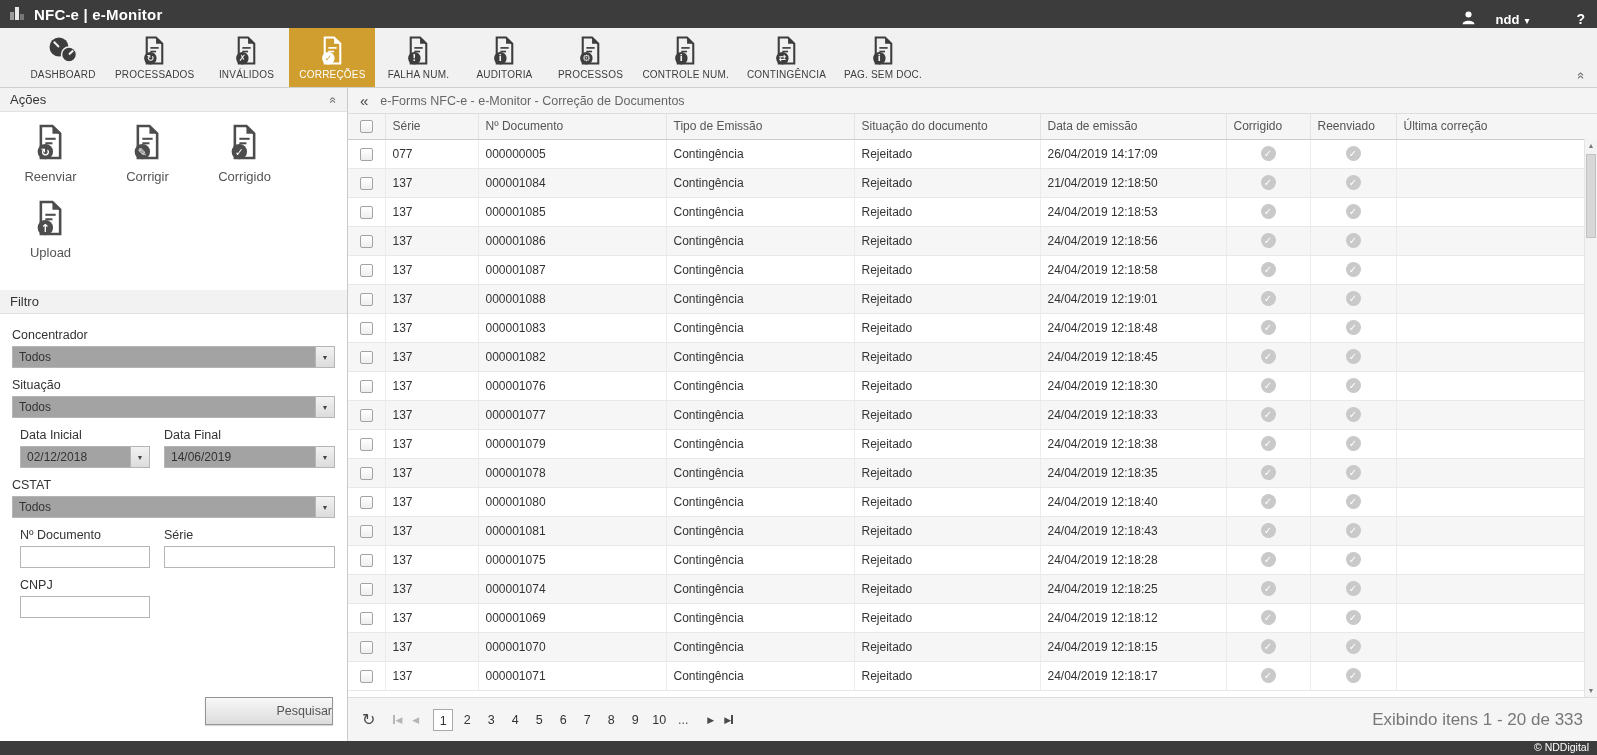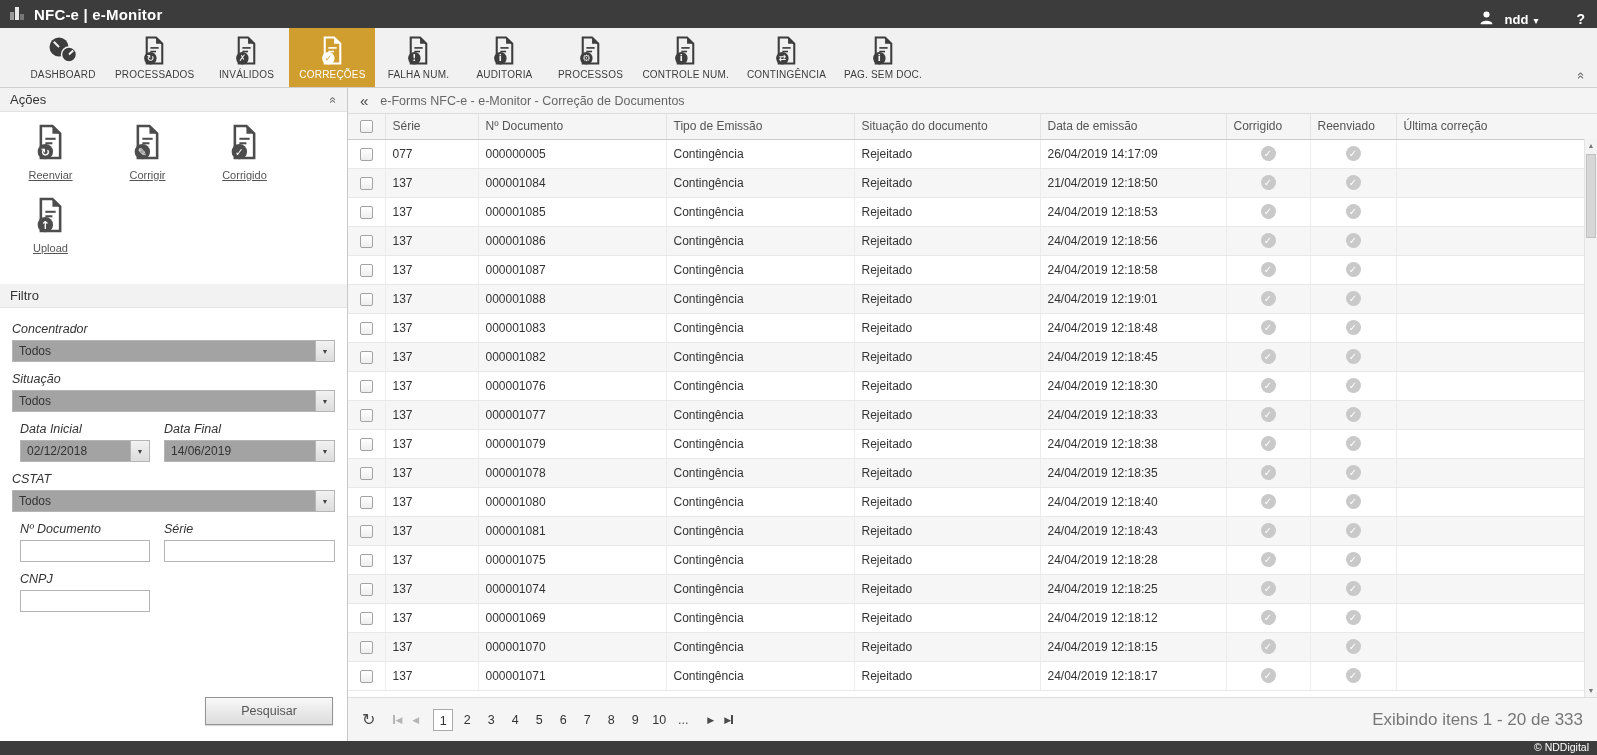--- a/index.html
+++ b/index.html
@@ -4,21 +4,21 @@
 <style>
   * { box-sizing: border-box; margin: 0; padding: 0; }
   html, body { width: 1597px; height: 755px; overflow: hidden; }
   body { font-family: "Liberation Sans", "DejaVu Sans", sans-serif; background: #fff; }
   .app { width: 1597px; height: 755px; display: flex; flex-direction: column; }
 
   
   .topbar { height: 28px; background: #3c3c3c; color: #fff; display: flex; align-items: center; justify-content: space-between; padding: 0 12px 0 10px; flex-shrink: 0; }
   .topbar-left { display: flex; align-items: center; gap: 8px; }
   .app-title { font-size: 15px; font-weight: bold; letter-spacing: .2px; }
-  .topbar-right { display: flex; align-items: center; gap: 10px; font-size: 13px; margin-top: 10px; }
+  .topbar-right { display: flex; align-items: center; gap: 19px; font-size: 13px; margin-top: 10px; }
   .user-menu { display: flex; align-items: center; gap: 5px; cursor: pointer; font-weight: bold; }
   .caret { font-size: 10px; position: relative; top: 1px; }
   .help-btn { font-size: 14px; font-weight: bold; margin-left: 28px; cursor: pointer; }
 
   
   .ribbon { height: 60px; background: #f1f1f1; border-bottom: 1px solid #cfcfcf; display: flex; padding-left: 20px; position: relative; flex-shrink: 0; }
   .tabs { display: flex; height: 100%; }
   .tab { min-width: 86px; padding: 6px 9px 4px; display: flex; flex-direction: column; align-items: center; justify-content: flex-start; gap: 3px; color: #3d3d3d; cursor: pointer; }
   .tab.active { background: #d09e2e; color: #fff; }
   .tab-icon { height: 32px; display: flex; align-items: center; }
@@ -32,32 +32,32 @@
   
   .main { flex: 1; display: flex; min-height: 0; }
   .sidebar { width: 348px; flex-shrink: 0; background: #fff; border-right: 1px solid #c9c9c9; position: relative; display: flex; flex-direction: column; }
   .content { flex: 1; min-width: 0; display: flex; flex-direction: column; background: #fff; }
 
   
   .panel-header { height: 24px; background: #f2f2f2; border-bottom: 1px solid #e2e2e2; display: flex; align-items: center; justify-content: space-between; padding: 0 10px; font-size: 13px; color: #333; flex-shrink: 0; }
   .chev-up { display: inline-block; transform: rotate(90deg); color: #666; font-size: 12px; cursor: pointer; }
   .actions { display: flex; flex-wrap: wrap; padding: 12px 2px 10px; }
   .action { width: 97px; display: flex; flex-direction: column; align-items: center; gap: 5px; margin-bottom: 16px; color: #4d4d4d; cursor: pointer; }
-  .action-label { font-size: 11px; color: #555; text-decoration: underline; }
+  .action-label { font-size: 13px; color: #555; }
   .action .badge-char { fill: #fff; font-weight: bold; }
   .filter-header { margin-top: 4px; }
   .filter { padding: 4px 12px; font-size: 12.5px; color: #333; }
-  .f-label { display: block; margin: 10px 0 4px; font-style: italic; }
+  .f-label { display: block; margin: 10px 0 4px; }
   .two-col { display: flex; gap: 14px; margin-left: 8px; }
   .col-a { width: 130px; flex-shrink: 0; }
   .col-b { flex: 1; }
   .select { height: 22px; border: 1px solid #b5b5b5; background: #a3a3a3; position: relative; display: flex; align-items: center; padding: 0 22px 0 6px; font-size: 12px; color: #333; cursor: pointer; }
   .select-arrow { position: absolute; right: 0; top: 0; width: 19px; height: 100%; background: linear-gradient(#f2f2f2, #dcdcdc); border-left: 1px solid #b5b5b5; display: flex; align-items: center; justify-content: center; font-size: 7px; color: #444; }
   .text-input { width: 100%; height: 22px; border: 1px solid #b5b5b5; font-size: 12px; padding: 0 5px; font-family: inherit; color: #333; }
-  .search-btn { position: absolute; right: 14px; bottom: 16px; width: 128px; height: 28px; background: linear-gradient(#f8f8f8, #dcdcdc); border: 1px solid #949494; color: #555; font-size: 12.5px; font-family: inherit; cursor: pointer; box-shadow: 0 1px 1px rgba(0,0,0,.15); }
+  .search-btn { position: absolute; right: 14px; bottom: 16px; width: 128px; height: 28px; background: linear-gradient(#f8f8f8, #dcdcdc); border: 1px solid #949494; color: #555; font-size: 12.5px; font-family: inherit; cursor: pointer; box-shadow: 0 1px 1px rgba(0,0,0,.15); text-align: right; }
 
   
   .breadcrumb-bar { height: 26px; background: #f4f4f4; border-bottom: 1px solid #ddd; display: flex; align-items: center; gap: 12px; padding: 0 12px; flex-shrink: 0; }
   .collapse-left { color: #444; font-size: 15px; cursor: pointer; line-height: 1; }
   .breadcrumb-text { color: #666; font-size: 12.5px; }
 
   
   .table-wrap { flex: 1; overflow: hidden; position: relative; min-height: 0; }
   table { border-collapse: collapse; table-layout: fixed; width: 1256px; }
   thead th { height: 25px; background: #f5f5f5; border-bottom: 1px solid #ccc; border-right: 1px solid #e3e3e3; font-weight: normal; font-size: 12px; color: #555; text-align: left; padding-left: 7px; white-space: nowrap; overflow: hidden; }

